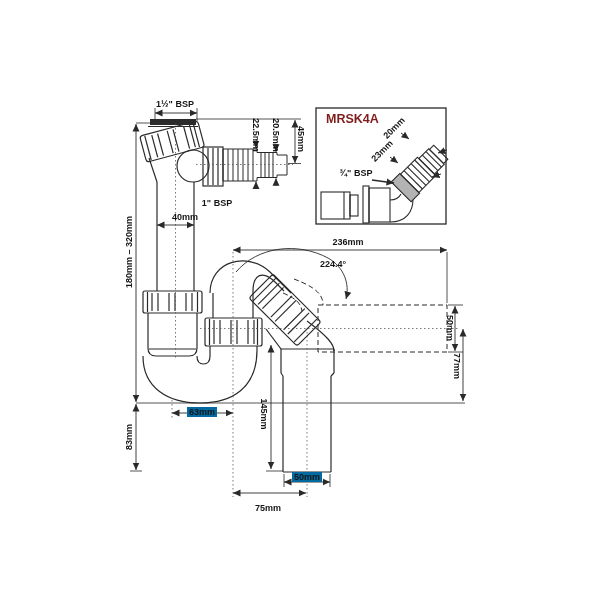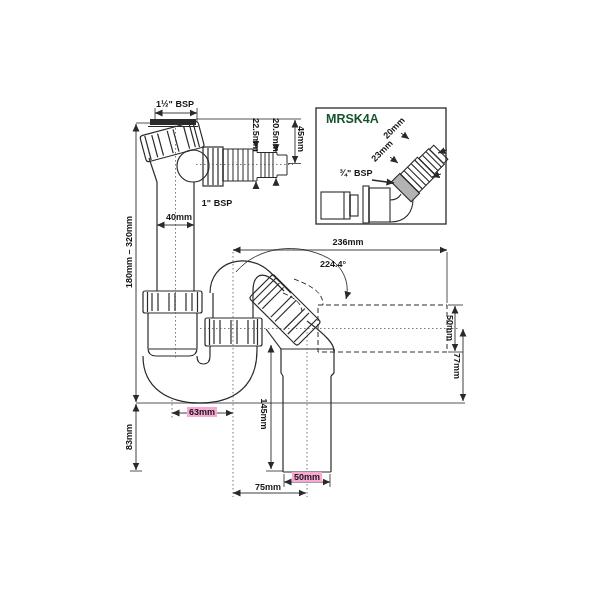--- a/index.html
+++ b/index.html
@@ -5,22 +5,22 @@
   html,body{margin:0;padding:0;background:#fff;}
   #stage{position:relative;width:600px;height:600px;background:#fff;overflow:hidden;
          font-family:"Liberation Sans",sans-serif;}
   svg{position:absolute;left:0;top:0;}
   .lbl{position:absolute;transform:translate(-50%,-50%);
        font:700 9px "Liberation Sans",sans-serif;color:#151515;
        white-space:nowrap;letter-spacing:0;}
   .rot90{transform:translate(-50%,-50%) rotate(90deg);}
   .rotm90{transform:translate(-50%,-50%) rotate(-90deg);}
   .rotm45{transform:translate(-50%,-50%) rotate(-45deg);}
-  .bg{background:#f9a8d4;padding:0 2px;}
-  .inset-title{position:absolute;font:700 12.5px "Liberation Sans",sans-serif;color:#14532d;}
+  .bg{background:#0369a1;padding:0 2px;}
+  .inset-title{position:absolute;font:700 12.5px "Liberation Sans",sans-serif;color:#7f1d1d;}
 </style>
 </head>
 <body>
 
 <div id="stage">
 
 <svg width="600" height="600" viewBox="0 0 600 600">
   <defs>
     <marker id="ar" viewBox="0 0 8 8" markerUnits="userSpaceOnUse" markerWidth="8" markerHeight="8" refX="7.5" refY="4" orient="auto-start-reverse">
       <path d="M0,0.5 L7.5,4 L0,7.5 Z" fill="#2a2a2a"></path>
@@ -240,30 +240,30 @@
       <line x1="441" y1="174" x2="432" y2="177"></line>
     </g>
   </g>
 </svg>
 
   <div class="lbl" style="left:175px;top:104px">1½" BSP</div>
   <div class="lbl rot90" style="left:256px;top:135px">22.5mm</div>
   <div class="lbl rot90" style="left:276px;top:135px">20.5mm</div>
   <div class="lbl rot90" style="left:301px;top:139px">45mm</div>
   <div class="lbl" style="left:217px;top:203px">1" BSP</div>
-  <div class="lbl" style="left:179px;top:217px">40mm</div>
+  <div class="lbl" style="left:185px;top:217px">40mm</div>
   <div class="lbl rotm90" style="left:129px;top:252px">180mm – 320mm</div>
   <div class="lbl rotm90" style="left:129px;top:437px">83mm</div>
   <div class="lbl bg" style="left:202px;top:412px">63mm</div>
   <div class="lbl" style="left:348px;top:242px">236mm</div>
   <div class="lbl" style="left:333px;top:264px">224.4°</div>
   <div class="lbl rot90" style="left:450px;top:328px">50mm</div>
   <div class="lbl rot90" style="left:457px;top:366px">77mm</div>
   <div class="lbl rot90" style="left:264px;top:414px">145mm</div>
   <div class="lbl bg" style="left:307px;top:477px">50mm</div>
-  <div class="lbl" style="left:268px;top:487px">75mm</div>
+  <div class="lbl" style="left:268px;top:508px">75mm</div>
 
   <div class="inset-title" style="left:326px;top:112px">MRSK4A</div>
   <div class="lbl rotm45" style="left:394px;top:128px">20mm</div>
   <div class="lbl rotm45" style="left:382px;top:151px">23mm</div>
   <div class="lbl" style="left:356px;top:173px">¾" BSP</div>
 
 </div>
 
 </body></html>

